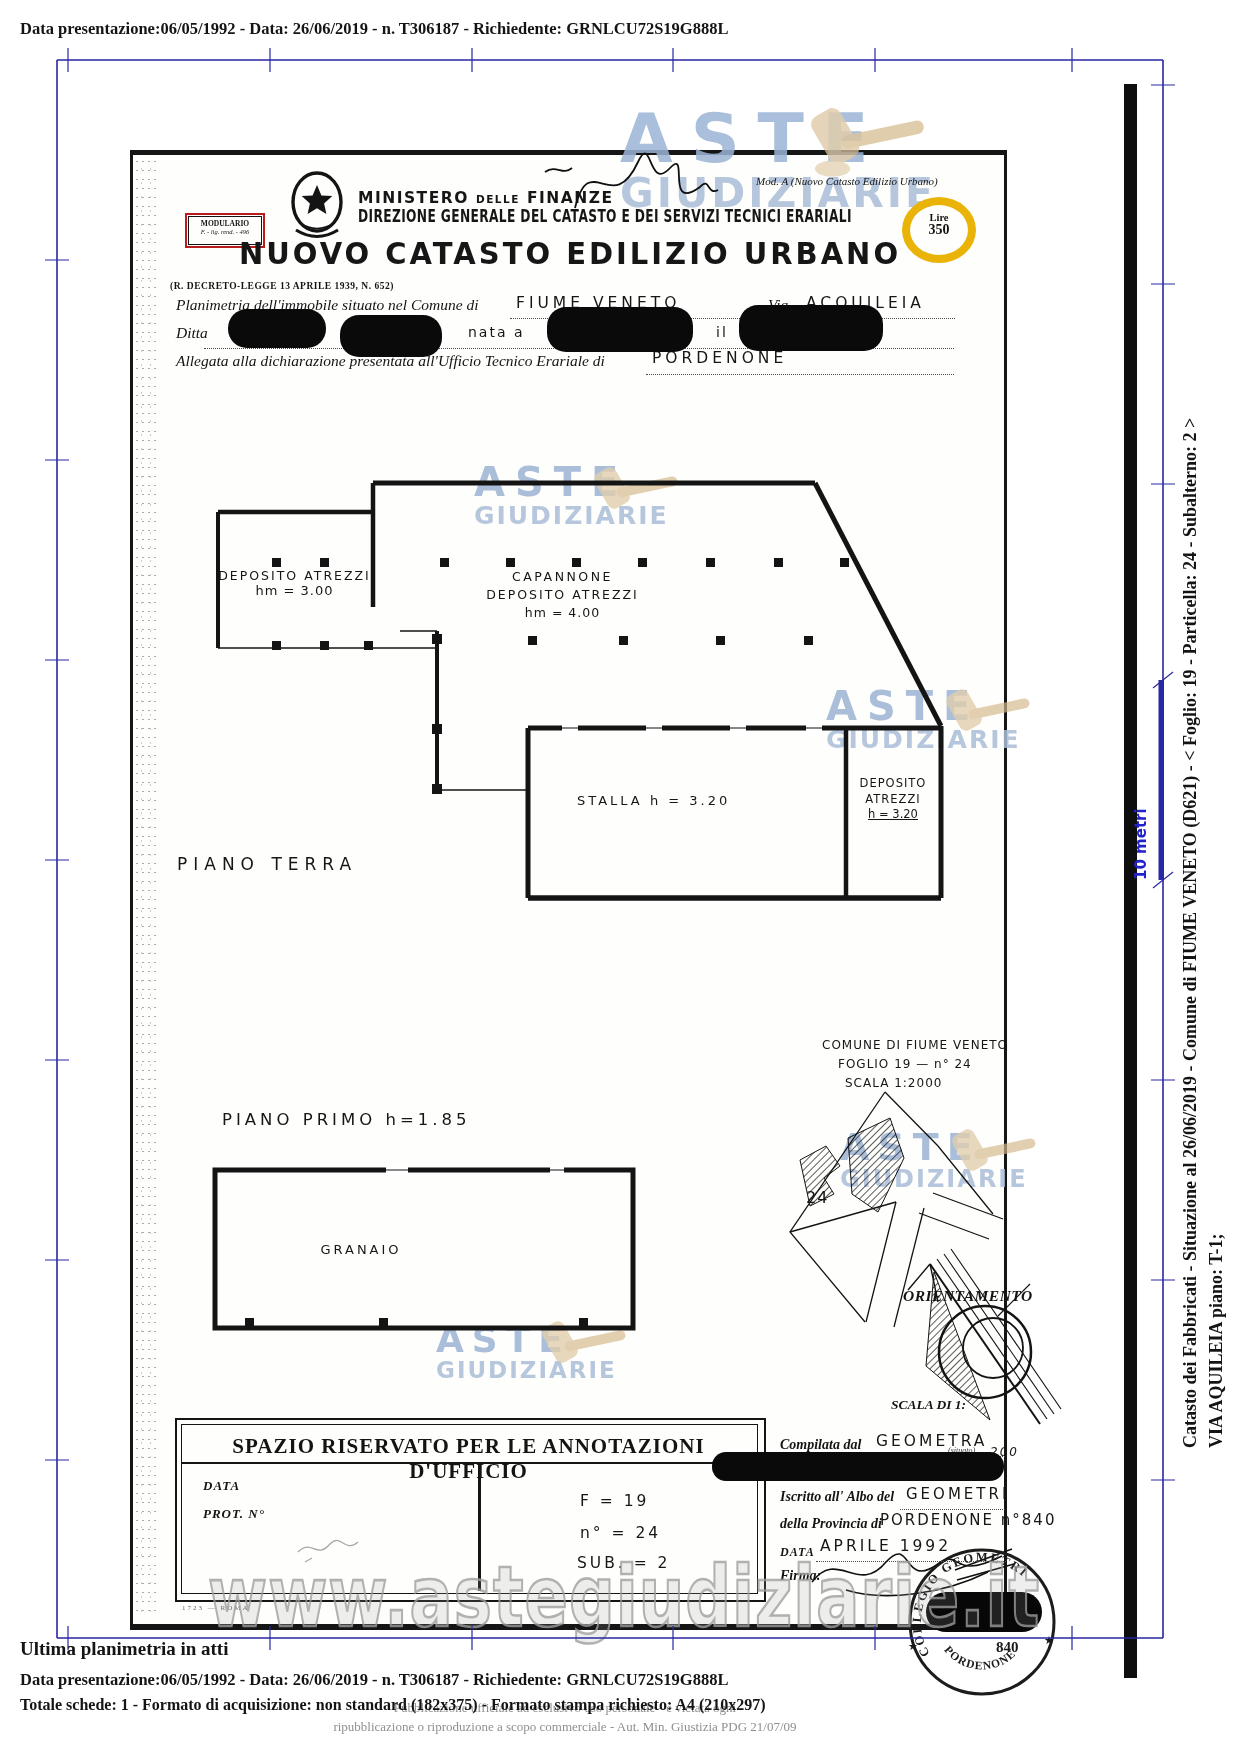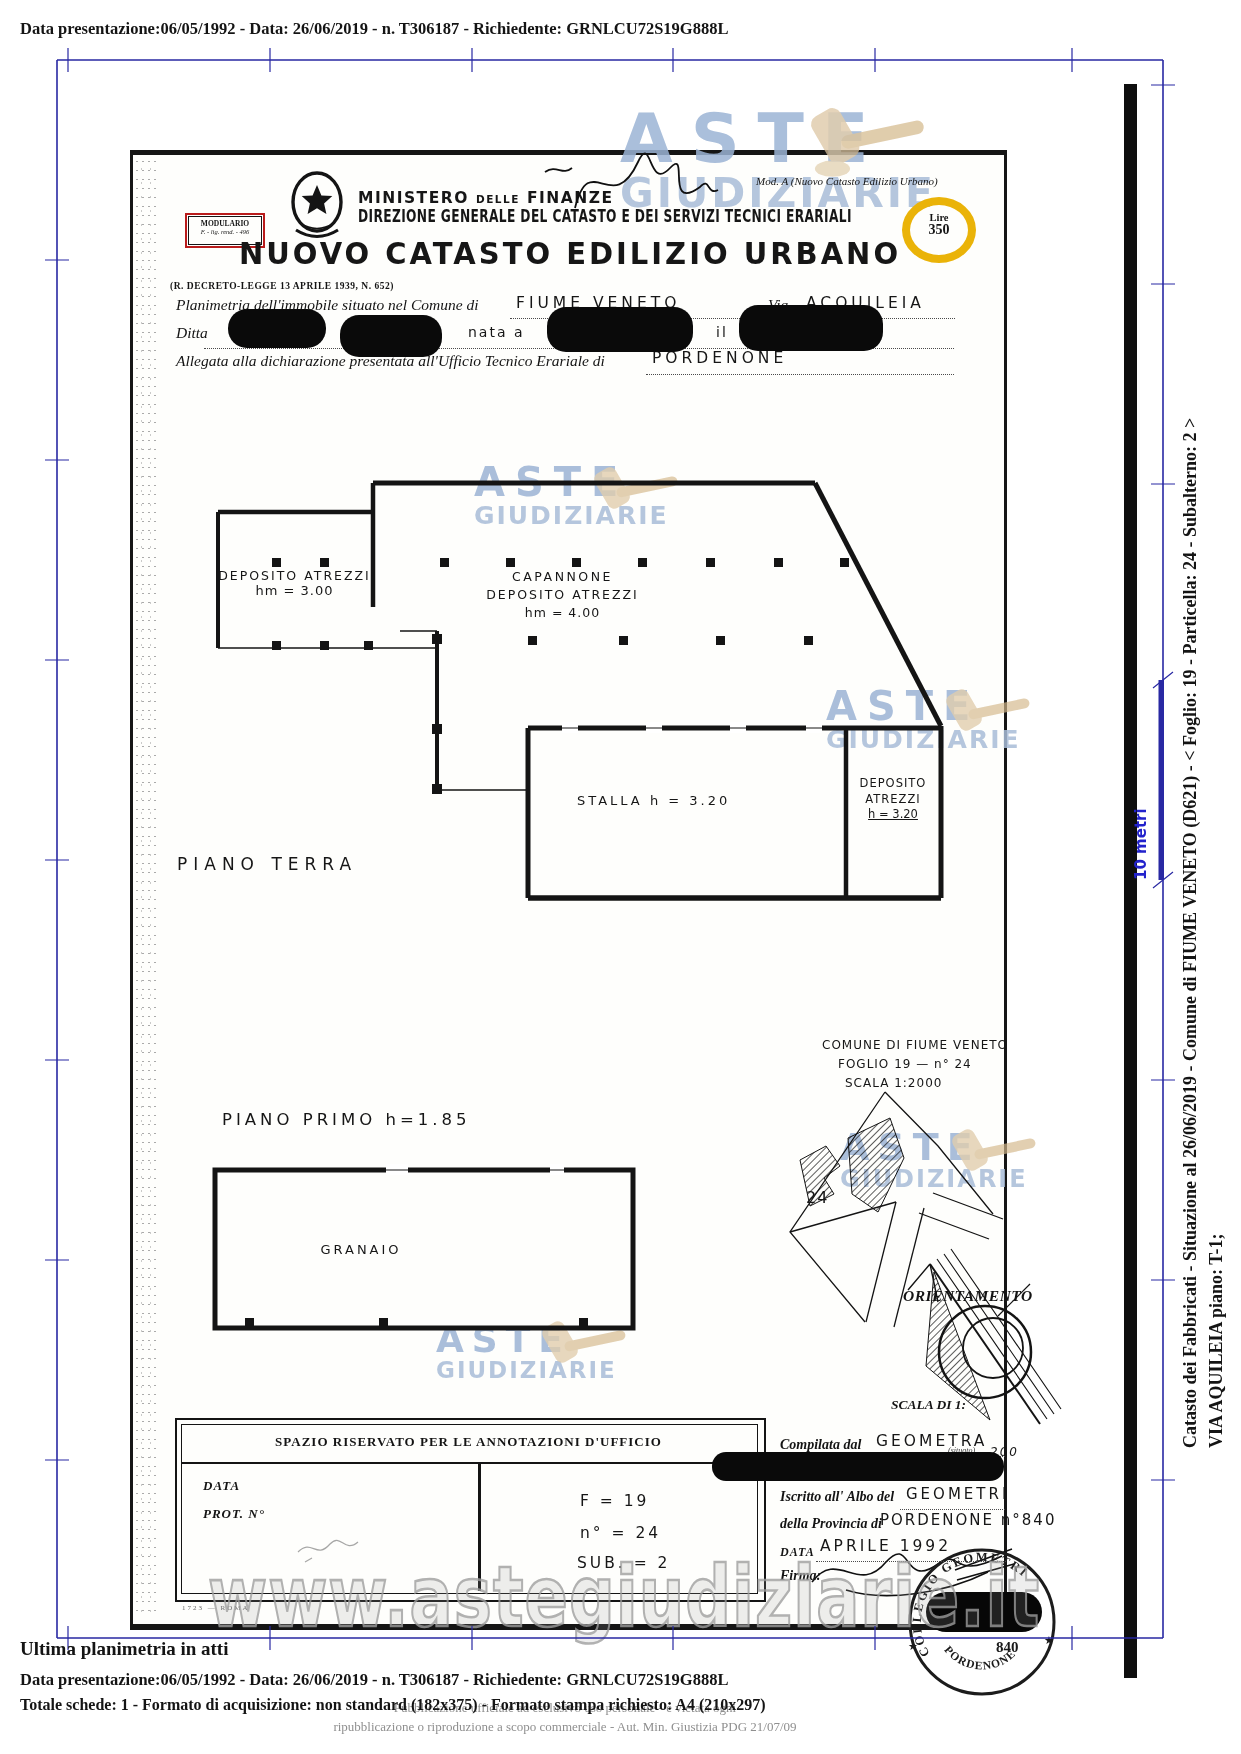--- a/index.html
+++ b/index.html
@@ -279,21 +279,21 @@
 <div class="abs z4 draft" style="left:838px;top:1057px;font-size:12px;letter-spacing:1px;">FOGLIO 19 — n° 24</div>
 <div class="abs z4 draft" style="left:845px;top:1076px;font-size:12px;letter-spacing:1px;">SCALA 1:2000</div>
 <div class="abs z4 hand" style="left:806px;top:1188px;font-size:16px;letter-spacing:1px;">24</div>
 
 <div class="abs z4 serifb it" style="left:903px;top:1287px;font-size:15.5px;letter-spacing:.5px;">ORIENTAMENTO</div>
 <div class="abs z4 serifb it" style="left:891px;top:1397px;font-size:13.5px;">SCALA DI 1:</div>
 <div class="abs z4 hand" style="left:990px;top:1445px;font-size:12px;letter-spacing:2px;font-style:italic;">200</div>
 
 <div class="abs z3" style="left:175px;top:1418px;width:587px;height:180px;border:2.5px solid #141414;"></div>
 <div class="abs z3" style="left:181px;top:1424px;width:575px;height:168px;border:1.5px solid #141414;"></div>
-<div class="abs z4 serifb" style="left:181px;top:1434px;width:575px;text-align:center;font-size:13px;letter-spacing:1px;">SPAZIO RISERVATO PER LE ANNOTAZIONI D'UFFICIO</div>
+<div class="abs z4 serifb" style="left:181px;top:1434px;width:575px;text-align:center;font-size:21px;letter-spacing:1px;">SPAZIO RISERVATO PER LE ANNOTAZIONI D'UFFICIO</div>
 <div class="abs z3" style="left:182px;top:1462px;width:573px;height:2px;background:#141414;"></div>
 <div class="abs z3" style="left:478px;top:1464px;width:2.5px;height:127px;background:#141414;"></div>
 <div class="abs z4 serifb it" style="left:203px;top:1478px;font-size:13px;letter-spacing:1px;">DATA</div>
 <div class="abs z4 serifb it" style="left:203px;top:1506px;font-size:13px;letter-spacing:1px;">PROT. N°</div>
 <div class="abs z4 hand" style="left:580px;top:1492px;font-size:15.5px;letter-spacing:3px;">F = 19</div>
 <div class="abs z4 hand" style="left:580px;top:1524px;font-size:15.5px;letter-spacing:3px;">n° = 24</div>
 <div class="abs z4 hand" style="left:577px;top:1554px;font-size:15.5px;letter-spacing:3px;">SUB. = 2</div>
 
 <div class="abs z4 serifb it" style="left:780px;top:1437px;font-size:14px;">Compilata dal</div>
 <div class="abs z4 hand" style="left:876px;top:1432px;font-size:15.5px;letter-spacing:3px;">GEOMETRA</div>

